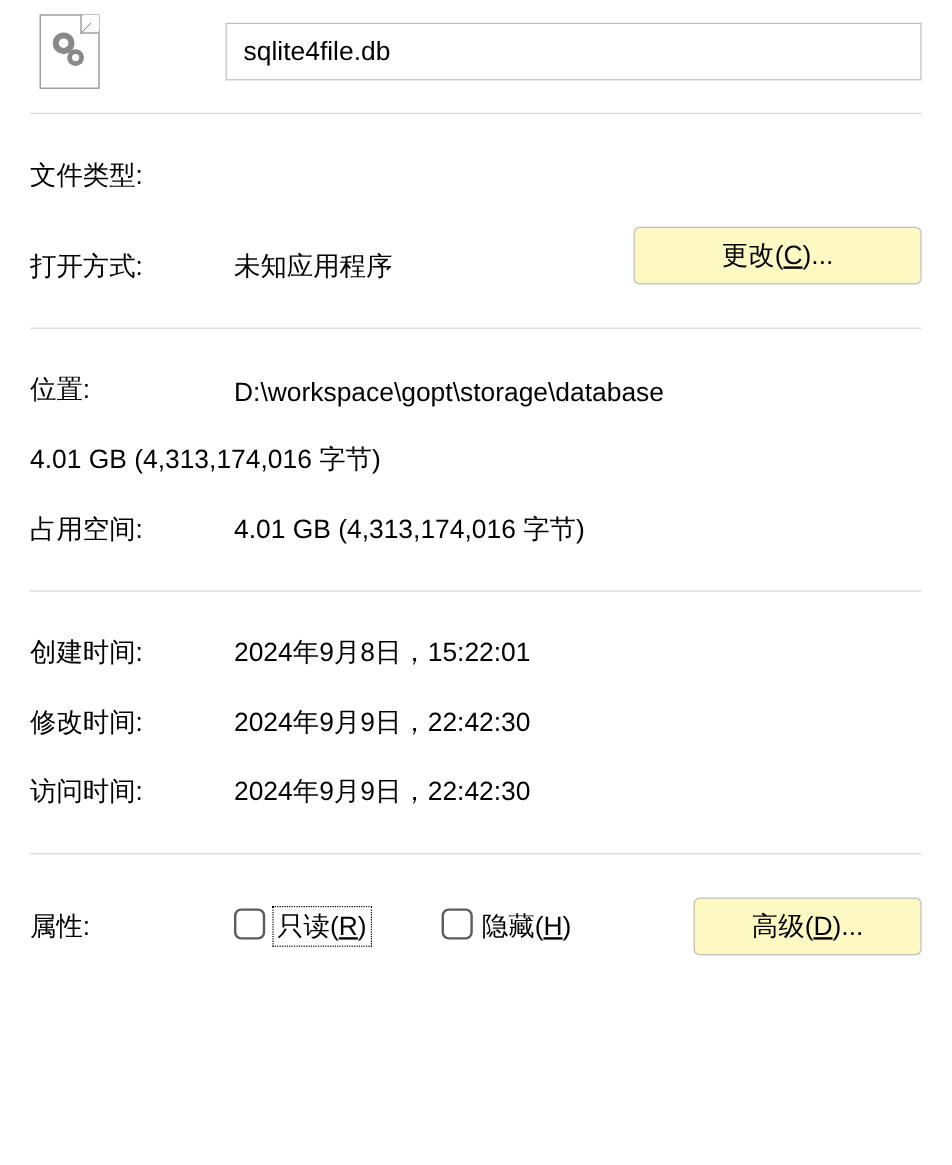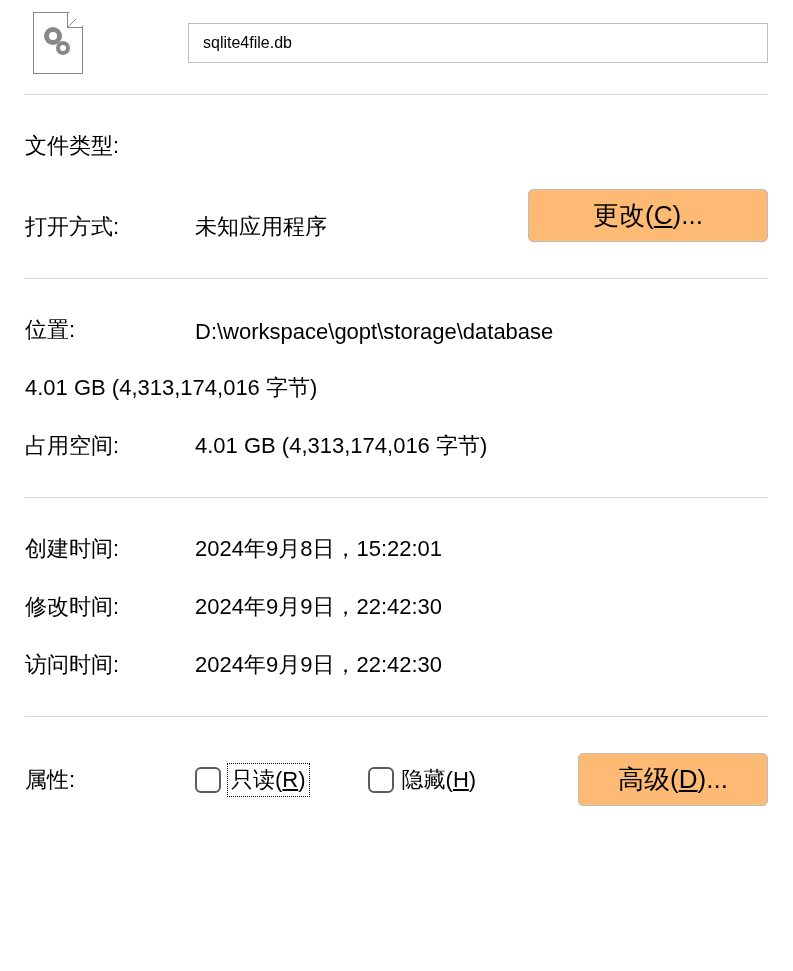--- a/index.html
+++ b/index.html
@@ -74,21 +74,21 @@
     inset: 5px;
     background: #fff;
     border-radius: 50%;
   }
   .gear.g1 { top: 0; left: 0; }
   .gear.g2 { top: 14px; left: 12px; width: 14px; height: 14px; }
   .gear.g2::before { inset: 4px; }
 
   .filename-input {
     flex: 1;
-    font-size: 16px;
+    font-size: 22px;
     font-family: inherit;
     padding: 10px 14px;
     border: 1px solid #bdbdbd;
     background: #fff;
     outline: none;
     margin-left: 80px;
   }
 
   .divider {
     border: none;
@@ -108,22 +108,22 @@
   .row .label {
     width: 170px;
     flex-shrink: 0;
   }
   .row .value {
     flex: 1;
   }
 
   .btn {
     font-family: inherit;
-    font-size: 26px;
-    background: #fdba74;
+    font-size: 22px;
+    background: #fef9c3;
     border: 1px solid #bdbdbd;
     border-radius: 5px;
     padding: 8px 0;
     cursor: pointer;
     min-width: 190px;
     text-align: center;
   }
   .btn .ul {
     text-decoration: underline;
   }
@@ -151,21 +151,20 @@
     width: 170px;
     flex-shrink: 0;
   }
   .checks {
     display: flex;
     gap: 60px;
     align-items: center;
   }
   .check {
     display: flex;
-    align-items: center;
     gap: 8px;
   }
   .checkbox {
     width: 26px;
     height: 26px;
     border: 2px solid #5c5c5c;
     border-radius: 6px;
     background: #fff;
     flex-shrink: 0;
     cursor: pointer;

